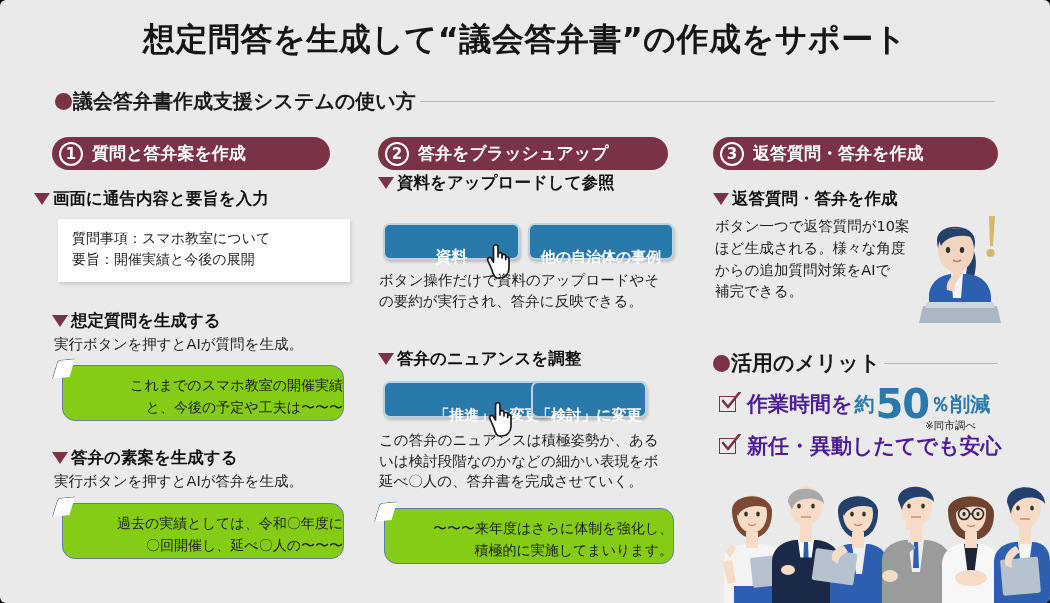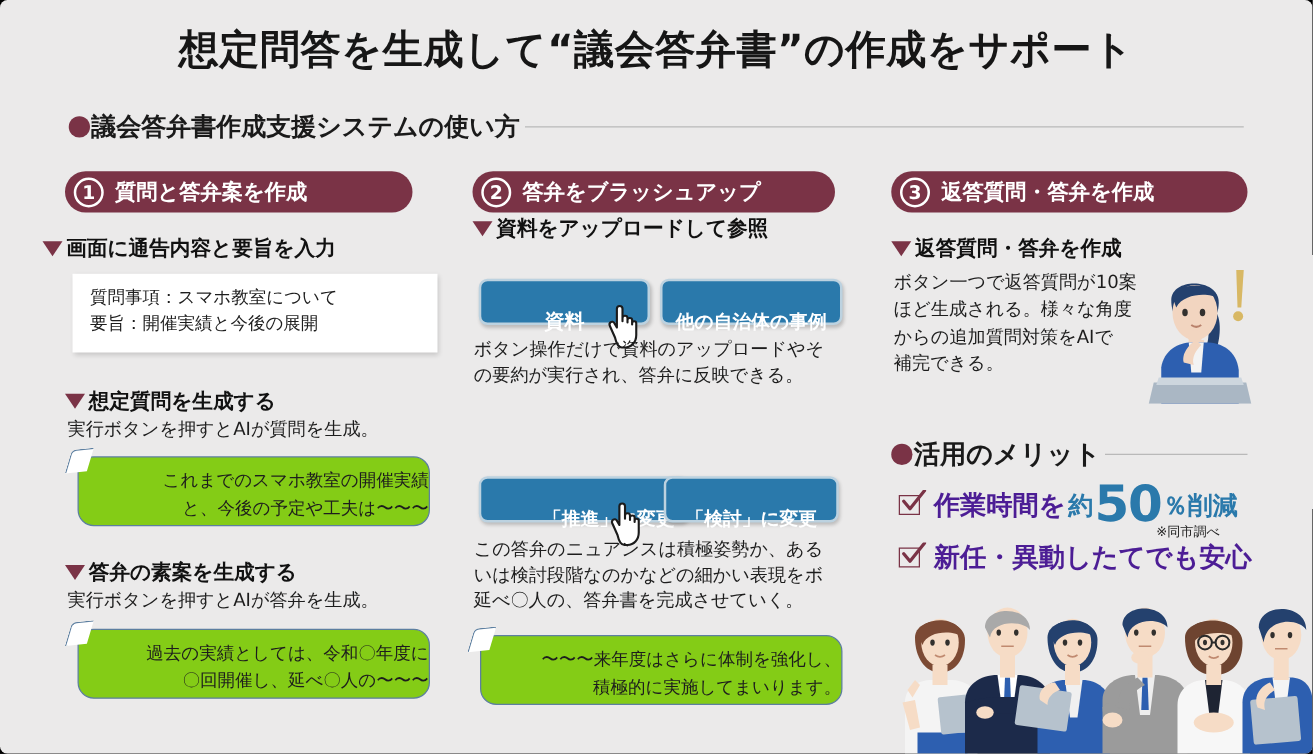--- a/index.html
+++ b/index.html
@@ -197,25 +197,29 @@
   </div>
   <svg class="cursor" style="left:481px;top:240px;" viewBox="0 0 34 40">
     <path d="M11 30 L7 21 C5.5 18 9 16 10.5 18.5 L12.5 22 L12.5 7 C12.5 4 17 4 17 7 L17 17 L17 14.5 C17 12 21 12 21 14.5 L21 18 L21 16 C21 13.8 24.7 13.8 24.7 16 L24.7 19.5 L24.7 18.5 C24.7 16.5 28 16.5 28 18.5 L28 28 C28 34 24 38 19 38 L16.5 38 C14 38 12 34.5 11 30 Z" fill="#ffffff" stroke="#1b1b1b" stroke-width="1.7" stroke-linejoin="round"></path>
   </svg>
 
   <div class="para" style="left:379px;top:270px;width:310px;">
     <div>ボタン操作だけで資料のアップロードやそ</div>
     <div>の要約が実行され、答弁に反映できる。</div>
   </div>
 
+  <div class="sub" style="left:378px;top:348px;">
+    <span class="tri"></span>
+    <span class="sub-label">答弁のニュアンスを調整</span>
+  </div>
 
   <div class="btn small" style="left:383px;top:381px;width:168px;height:37px;padding-left:40px;">
     <span>「推進」に変更</span>
   </div>
-  <div class="btn small" style="left:531px;top:381px;width:140px;height:37px;">
+  <div class="btn small" style="left:531px;top:381px;width:116px;height:37px;">
     <span>「検討」に変更</span>
   </div>
   <svg class="cursor" style="left:483px;top:398px;" viewBox="0 0 34 40">
     <path d="M11 30 L7 21 C5.5 18 9 16 10.5 18.5 L12.5 22 L12.5 7 C12.5 4 17 4 17 7 L17 17 L17 14.5 C17 12 21 12 21 14.5 L21 18 L21 16 C21 13.8 24.7 13.8 24.7 16 L24.7 19.5 L24.7 18.5 C24.7 16.5 28 16.5 28 18.5 L28 28 C28 34 24 38 19 38 L16.5 38 C14 38 12 34.5 11 30 Z" fill="#ffffff" stroke="#1b1b1b" stroke-width="1.7" stroke-linejoin="round"></path>
   </svg>
 
   <div class="para" style="left:379px;top:430px;width:312px;">
     <div>この答弁のニュアンスは積極姿勢か、ある</div>
     <div>いは検討段階なのかなどの細かい表現をボ</div>
     <div>延べ〇人の、答弁書を完成させていく。</div>

